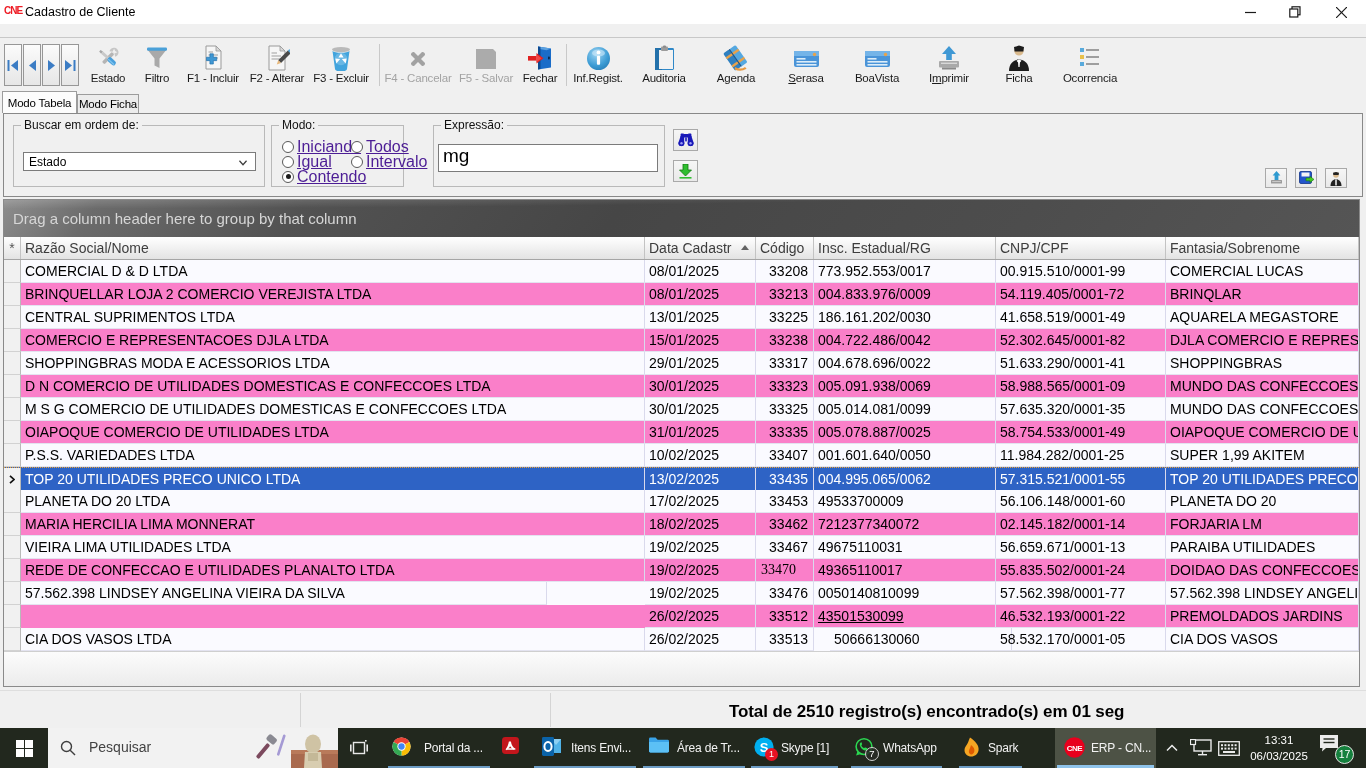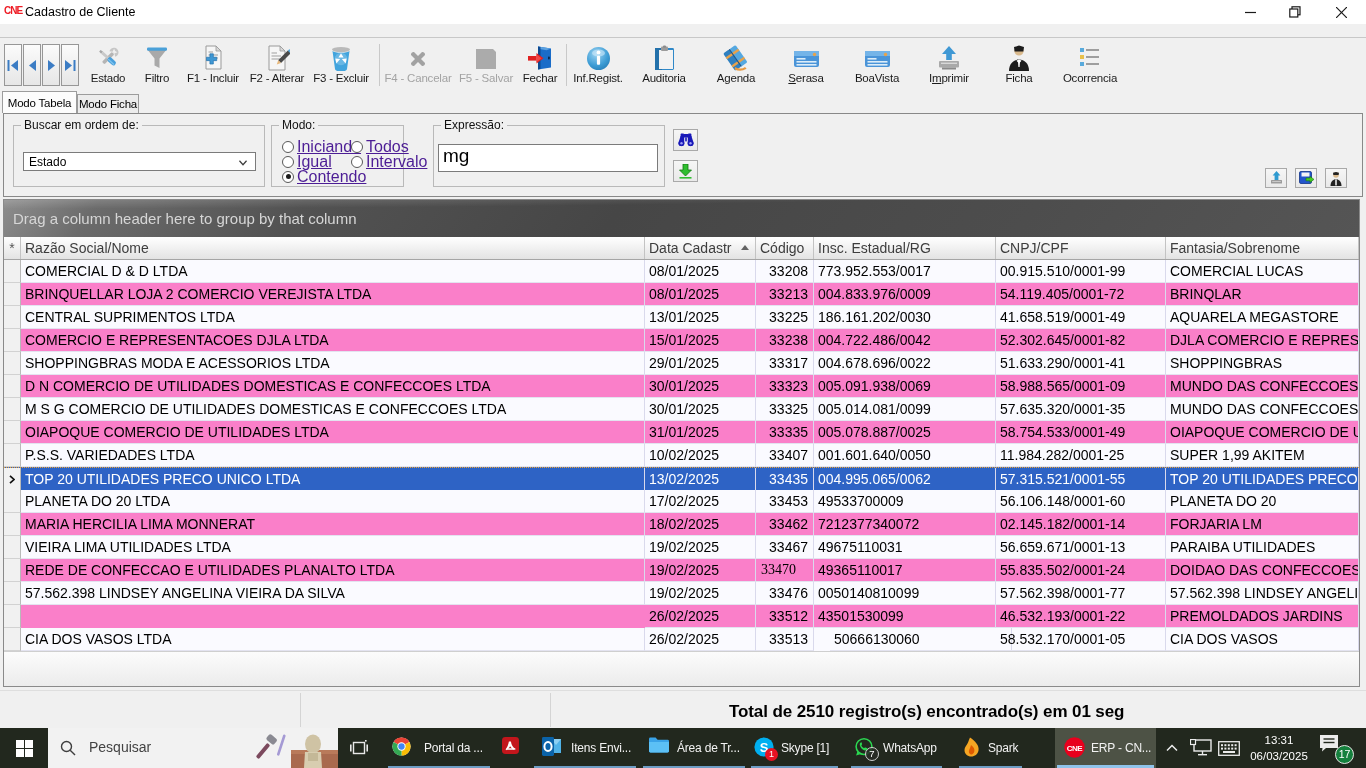--- a/index.html
+++ b/index.html
@@ -610,32 +610,32 @@
           <div class="mcell"></div>
           <div class="gcell" style="left: 17px; width: 624px;">REDE DE CONFECCAO E UTILIDADES PLANALTO LTDA</div>
           <div class="gcell" style="left: 641px; width: 111px;">19/02/2025</div>
           <div class="gcell" style="left: 752px; width: 58px; text-align: right; padding-right: 17px; padding-left: 0px; font-family: Liberation Serif, serif;">33470</div>
           <div class="gcell" style="left: 810px; width: 182px;">49365110017</div>
           <div class="gcell" style="left: 992px; width: 170px;">55.835.502/0001-24</div>
           <div class="gcell" style="left: 1162px; width: 193px;">DOIDAO DAS CONFECCOES</div>
         </div>
         <div class="grow white" style="top: 322px;">
           <div class="mcell"></div>
-          <div class="gcell" style="left: 17px; width: 624px;">57.562.398 LINDSEY ANGELINA VIEIRA DA SILVA</div>
+          <div class="gcell" style="left: 17px; width: 526px;">57.562.398 LINDSEY ANGELINA VIEIRA DA SILVA</div>
           <div class="gcell" style="left: 641px; width: 111px;">19/02/2025</div>
           <div class="gcell" style="left: 752px; width: 58px; text-align: right; padding-right: 5px; padding-left: 0px;">33476</div>
           <div class="gcell" style="left: 810px; width: 182px;">0050140810099</div>
           <div class="gcell" style="left: 992px; width: 170px;">57.562.398/0001-77</div>
           <div class="gcell" style="left: 1162px; width: 193px;">57.562.398 LINDSEY ANGELINA</div>
         </div>
         <div class="grow pink" style="top: 345px;">
           <div class="mcell"></div>
           <div class="gcell" style="left: 641px; width: 111px;">26/02/2025</div>
           <div class="gcell" style="left: 752px; width: 58px; text-align: right; padding-right: 5px; padding-left: 0px;">33512</div>
-          <div class="gcell" style="left: 810px; width: 182px;">43501530099</div>
+          <div class="gcell" style="left: 810px; width: 182px; text-decoration: underline;">43501530099</div>
           <div class="gcell" style="left: 992px; width: 170px;">46.532.193/0001-22</div>
           <div class="gcell" style="left: 1162px; width: 193px;">PREMOLDADOS JARDINS</div>
         </div>
         <div class="grow white" style="top: 368px;">
           <div class="mcell"></div>
           <div class="gcell" style="left: 17px; width: 624px;">CIA DOS VASOS LTDA</div>
           <div class="gcell" style="left: 641px; width: 111px;">26/02/2025</div>
           <div class="gcell" style="left: 752px; width: 58px; text-align: right; padding-right: 5px; padding-left: 0px;">33513</div>
           <div class="gcell" style="left: 810px; width: 182px; margin-left: 16px;">50666130060</div>
           <div class="gcell" style="left: 992px; width: 170px;">58.532.170/0001-05</div>

